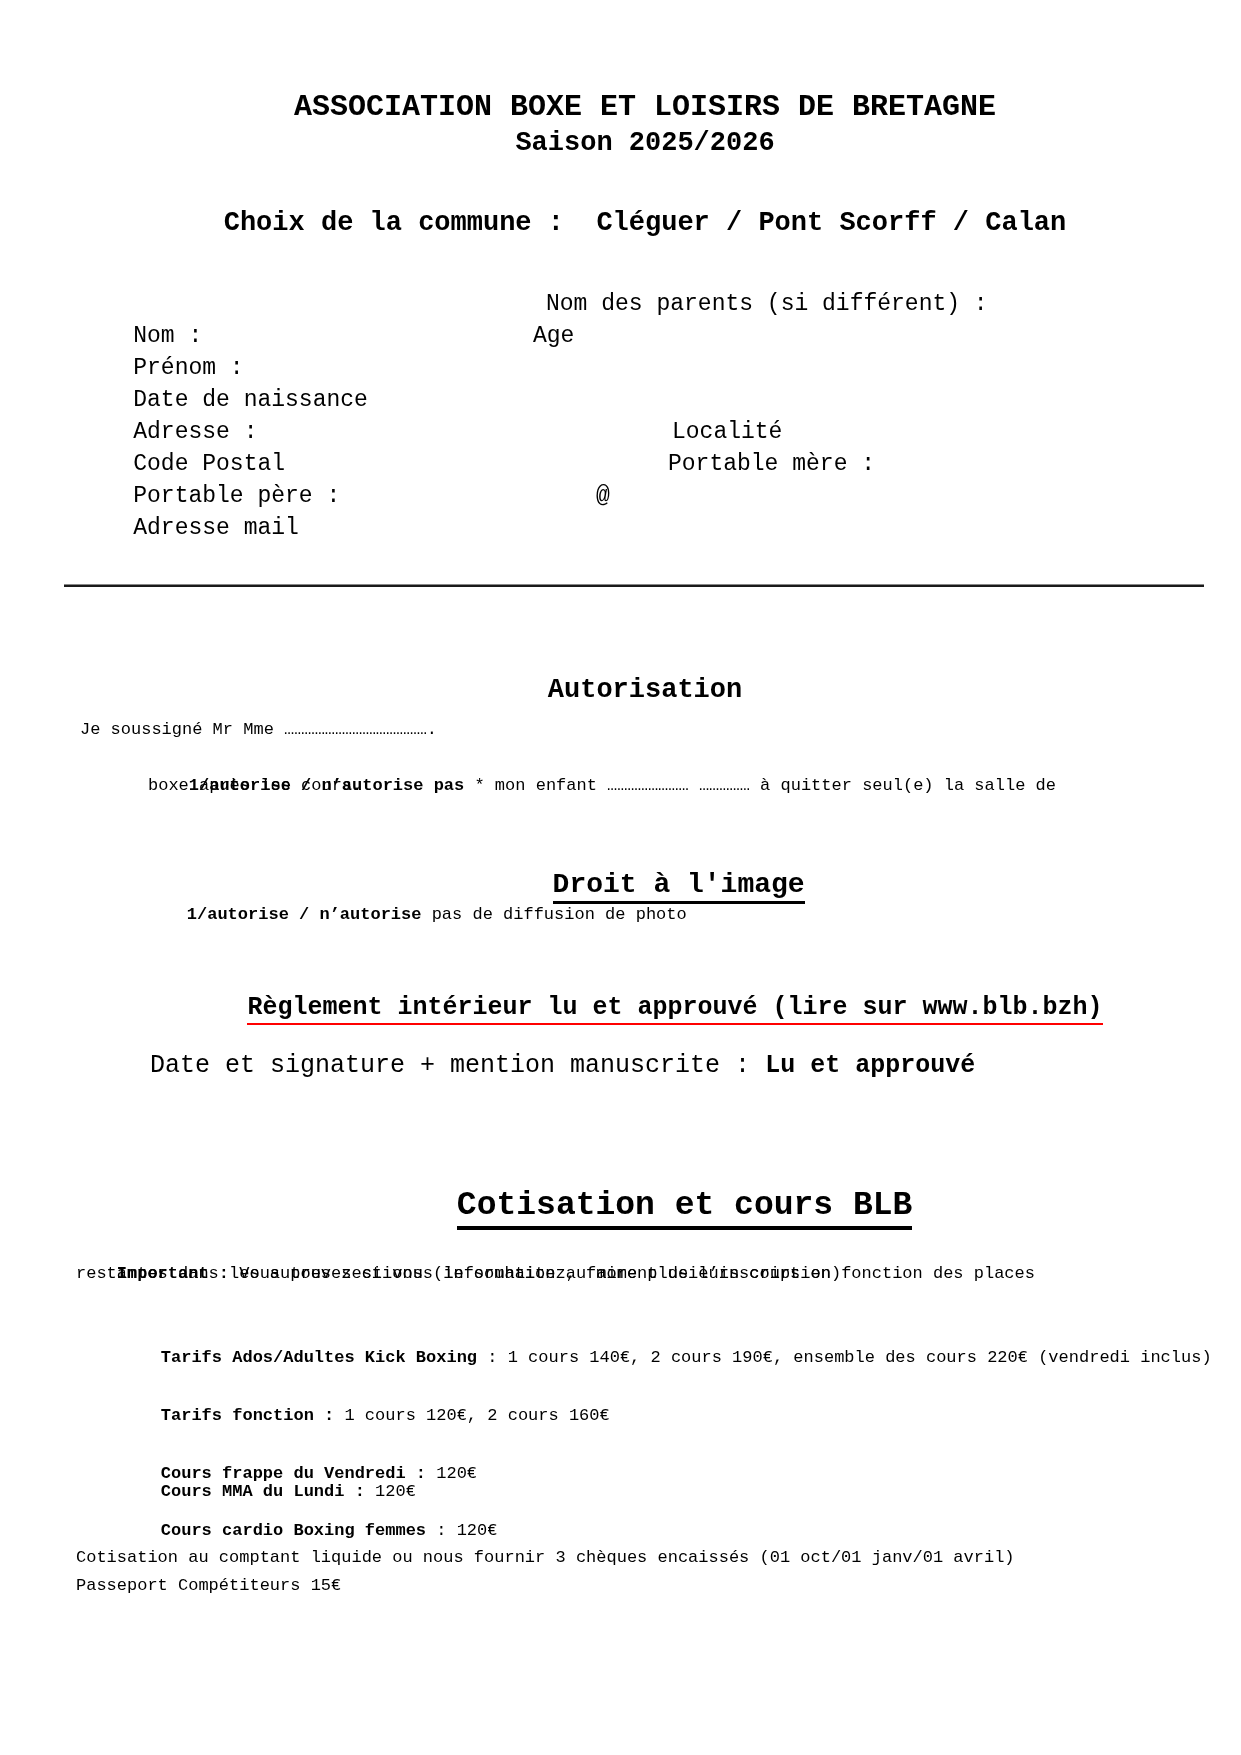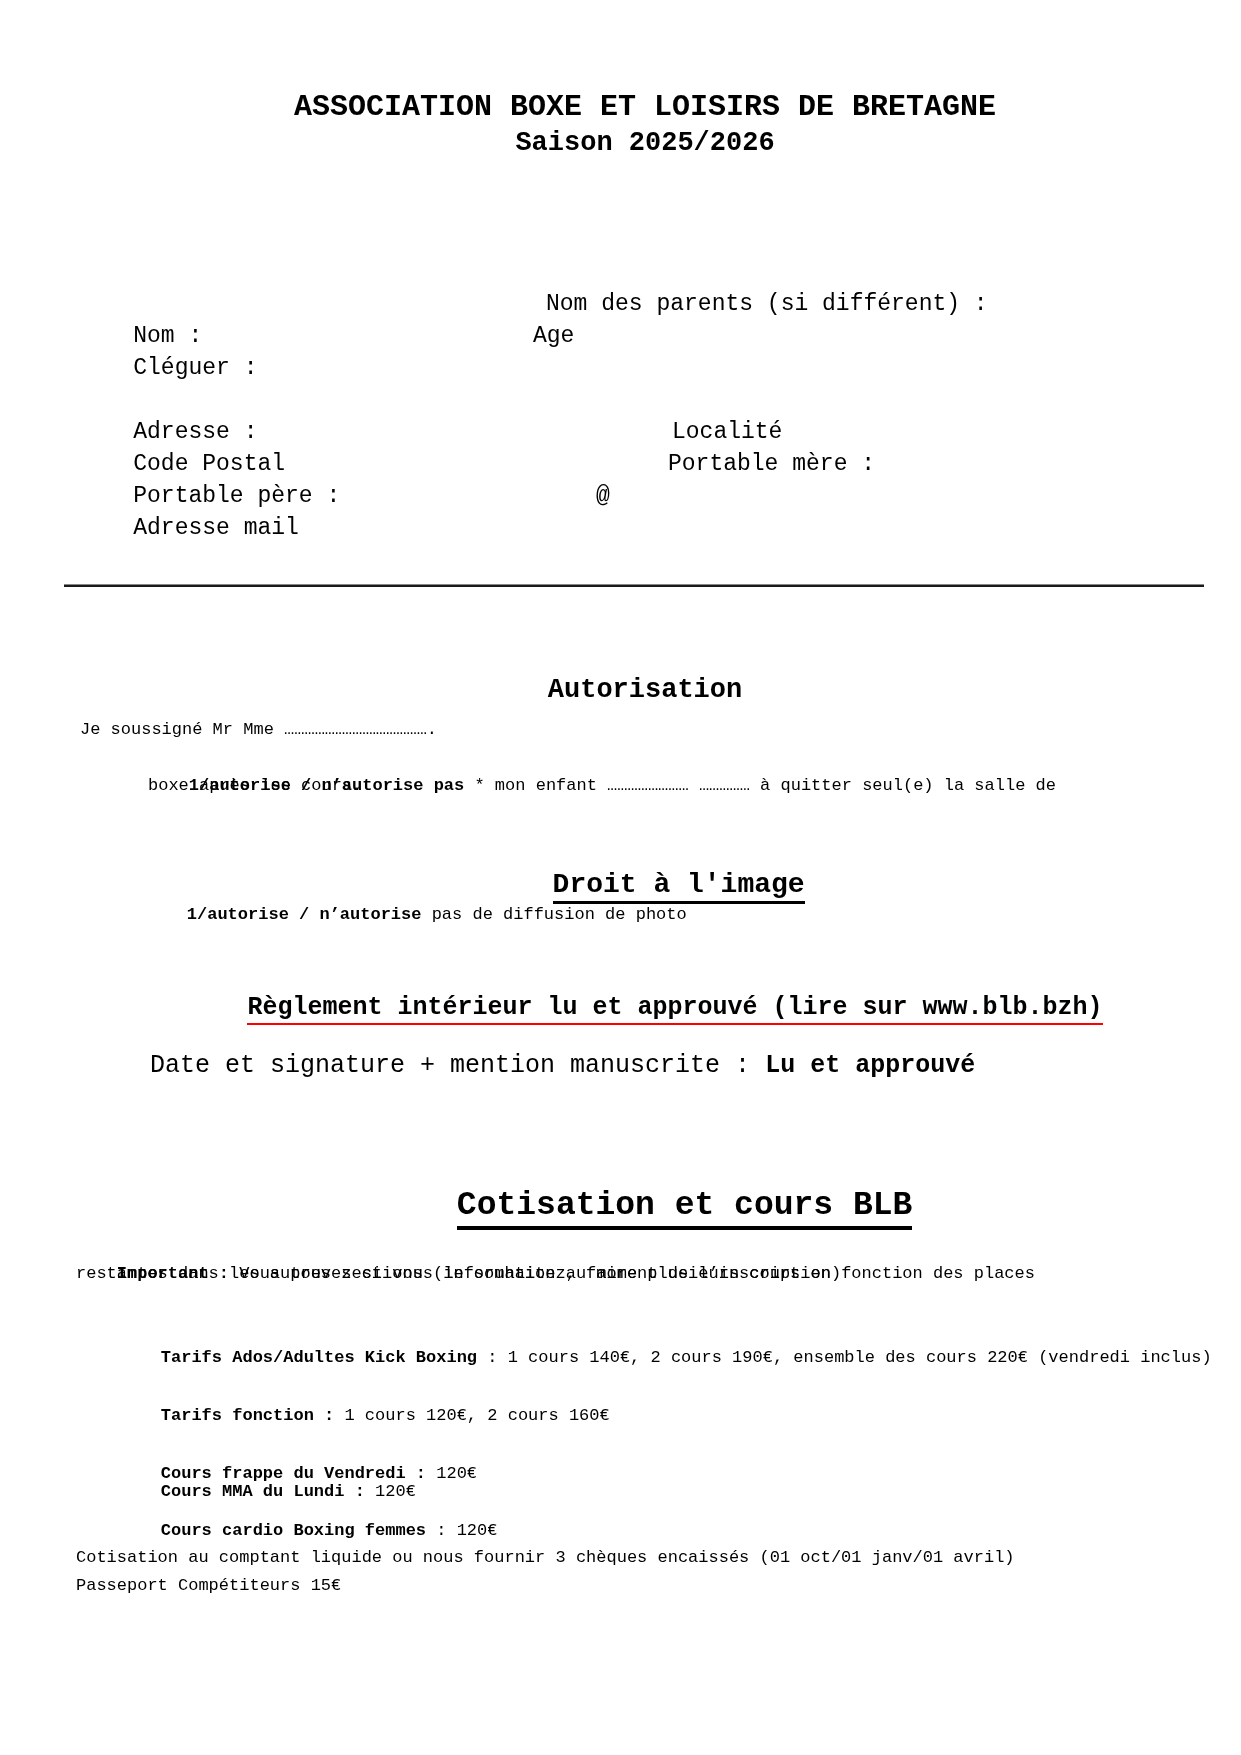--- a/index.html
+++ b/index.html
@@ -52,28 +52,32 @@
   .pay-1{top:1520px;left:76px;}
   .pay-2{top:1548px;left:76px;}
 </style>
 </head>
 <body>
 
 <div class="page">
 
   <div class="centered doc-title">ASSOCIATION BOXE ET LOISIRS DE BRETAGNE</div>
   <div class="centered doc-subtitle">Saison 2025/2026</div>
+  <div class="centered commune">Choix de la commune :  Cléguer / Pont Scorff / Calan</div>
 
   <div class="form-row row-0">
     <span class="left">Nom :</span>
     <span class="right">Nom des parents (si différent) :</span>
   </div>
   <div class="form-row row-1">
-    <span class="left">Cléguer :</span>
+    <span class="left">Prénom :</span>
     <span class="right">Age</span>
+  </div>
+  <div class="form-row row-2">
+    <span class="left">Date de naissance</span>
   </div>
   <div class="form-row row-3">
     <span class="left">Adresse :</span>
   </div>
   <div class="form-row row-4">
     <span class="left">Code Postal</span>
     <span class="right">Localité</span>
   </div>
   <div class="form-row row-5">
     <span class="left">Portable père :</span>

